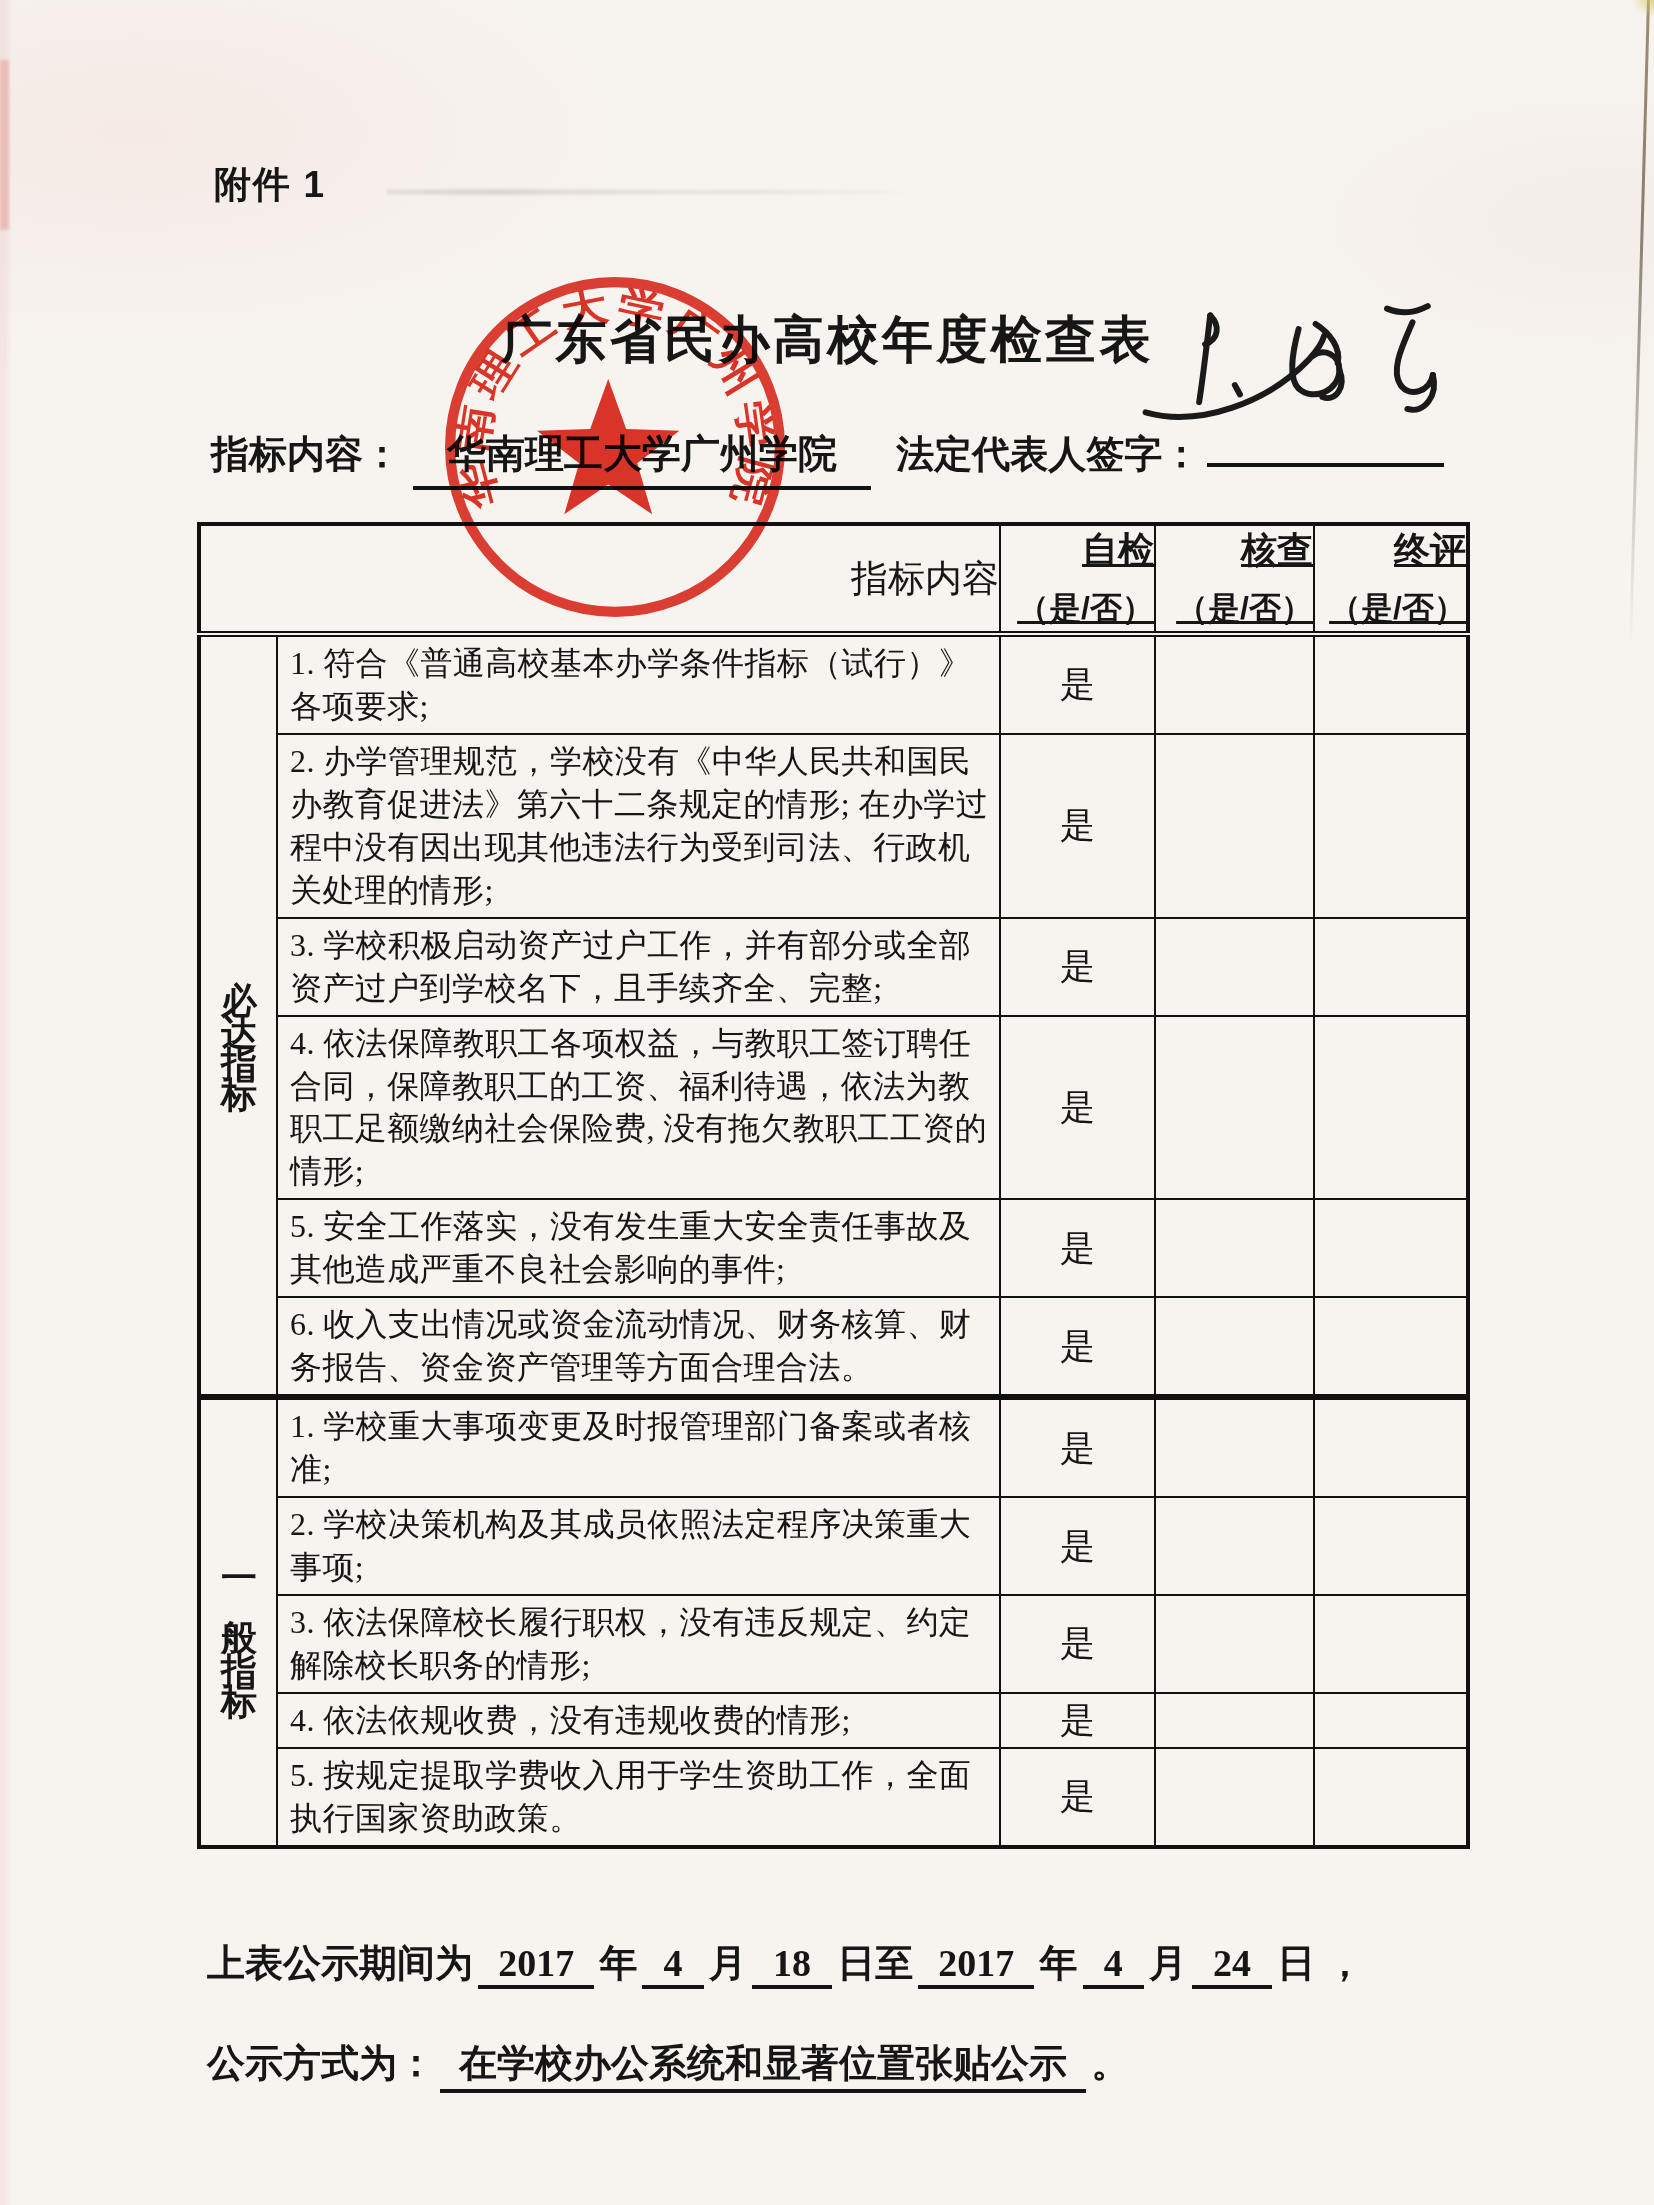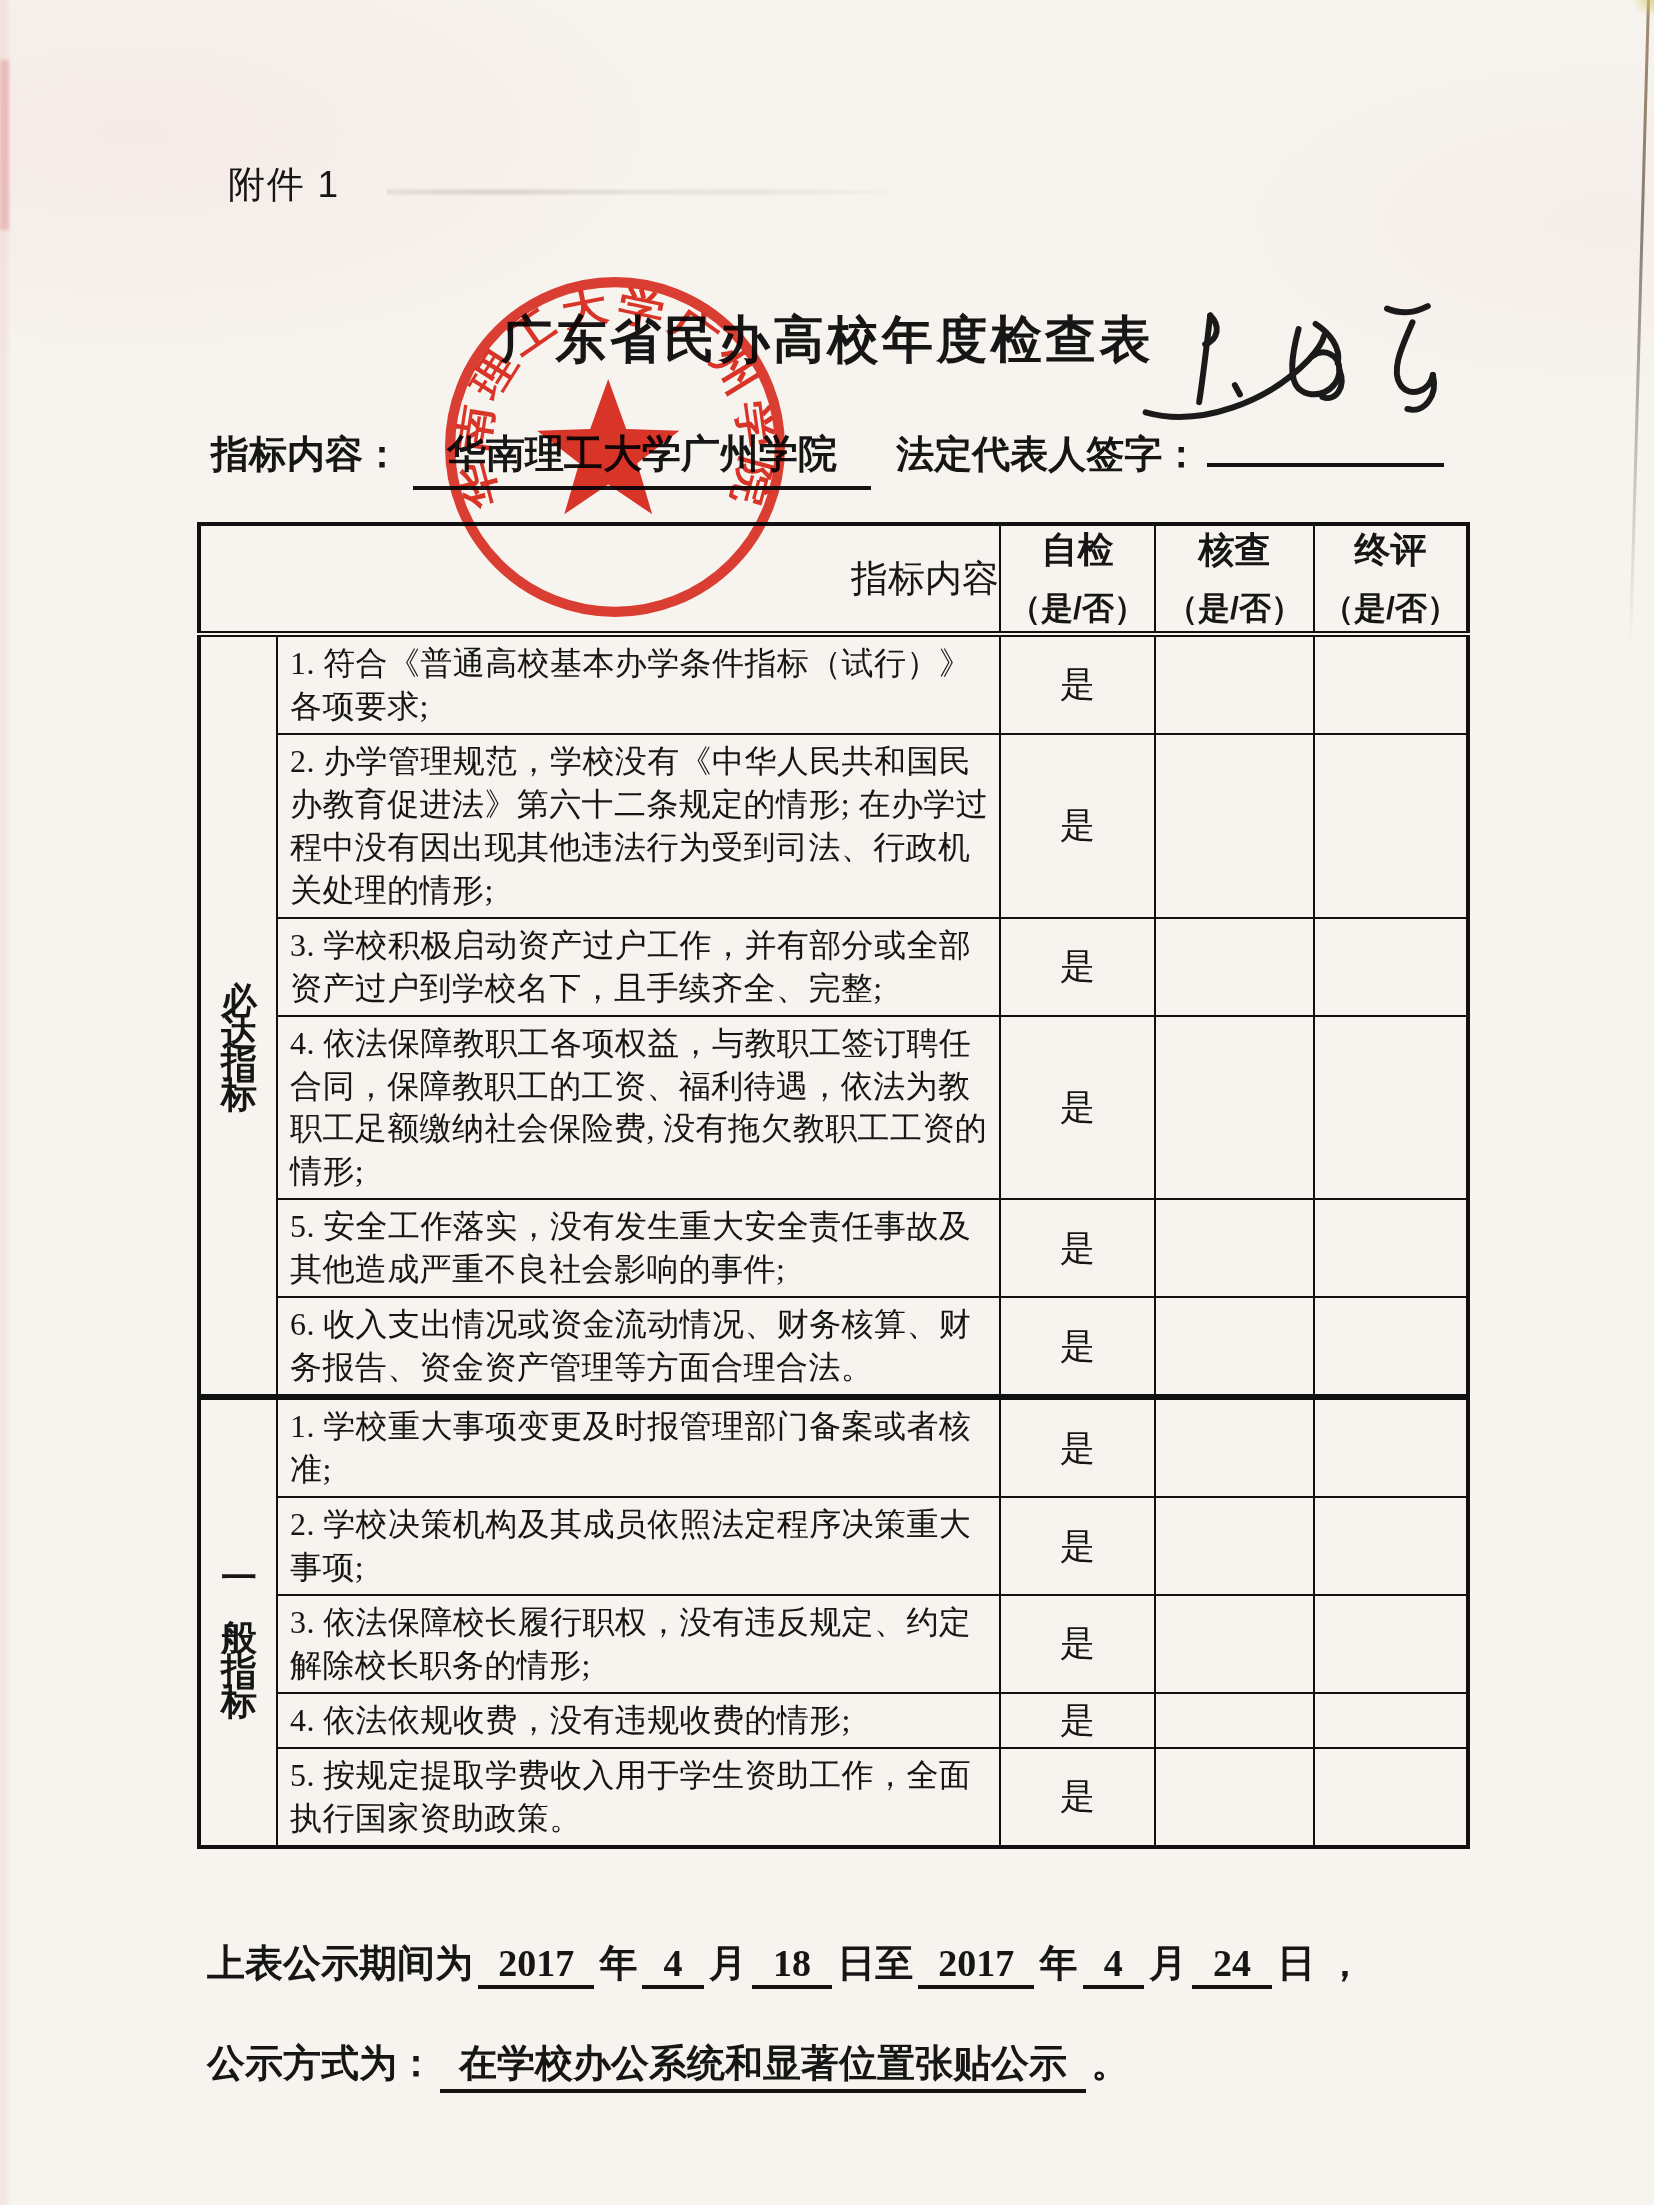--- a/index.html
+++ b/index.html
@@ -19,21 +19,21 @@
     background:linear-gradient(180deg,#8a7450 0%, #6e6152 35%, rgba(110,97,82,0) 100%);
     transform:rotate(1.6deg);transform-origin:top right;opacity:.8;}
   .corner-smudge{position:absolute;top:0;right:0;width:60px;height:51px;
     background:radial-gradient(34px 25.5px at 100% 0%, rgba(214,198,106,.75), rgba(214,198,106,0) 70%);}
   .pencil-streak{position:absolute;left:387px;top:186px;width:545px;height:12px;
     background:radial-gradient(50% 50% at 20% 50%, rgba(110,100,90,.22), rgba(110,100,90,0) 80%),
                radial-gradient(40% 50% at 65% 50%, rgba(110,100,90,.12), rgba(110,100,90,0) 80%);}
   .left-pink{position:absolute;left:0;top:60px;width:8.5px;height:170px;background:rgba(221,120,120,.35);filter:blur(1.7px);}
 
   
-  .attachment{position:absolute;left:228px;top:160px;font-size:37px;font-weight:normal;letter-spacing:1.7px;}
+  .attachment{position:absolute;left:214px;top:160px;font-size:37px;font-weight:bold;letter-spacing:1.7px;}
   .doc-title{position:absolute;left:0;top:274px;width:1655px;text-align:center;
     font-size:51px;font-weight:bold;letter-spacing:3.4px;margin-top:32px;}
 
   
   .seal-row{position:absolute;left:211px;top:419px;width:1277px;white-space:nowrap;font-weight:bold;}
   .seal-label{font-size:38px;}
   .school-name{display:inline-block;min-width:451px;text-align:center;font-size:39px;
     border-bottom:4.3px solid #141414;padding:0 3.4px 5.1px 3.4px;margin-left:12px;}
   .rep-label{font-size:38px;margin-left:25.5px;}
   .sig-underline{display:inline-block;width:237px;border-bottom:4.3px solid #141414;height:44px;margin-left:6.8px;}
@@ -42,21 +42,21 @@
   
   .stamp{position:absolute;left:428px;top:260px;mix-blend-mode:multiply;opacity:.92;}
 
   
   table.checklist{position:absolute;left:197px;top:522px;width:1270px;
     border-collapse:collapse;table-layout:fixed;
     font-family:"Liberation Serif",serif;}
   table.checklist td{border:2.6px solid #111;padding:0;}
   table.checklist{border:4.3px solid #111;}
   td.hdr-content{text-align:right;font-size:37px;font-weight:normal;font-family:"Liberation Sans",sans-serif;}
-  td.hdr-col{text-align:center;font-family:"Liberation Sans",sans-serif;}
+  td.hdr-col{text-align:right;font-family:"Liberation Sans",sans-serif;text-decoration:underline;}
   td.hdr-col .h1{font-size:36px;font-weight:bold;margin-bottom:12px;}
   td.hdr-col .h2{font-size:32px;font-weight:bold;}
   tr.header-row td{border-bottom:6.8px double #111;}
   td.sec{vertical-align:middle;text-align:center;}
   td.sec .vlabel{writing-mode:vertical-rl;text-orientation:upright;margin:0 auto;
     font-size:36px;font-weight:bold;letter-spacing:32px;font-family:"Liberation Sans",sans-serif;}
   td.txt{vertical-align:middle;border-radius:10px;}
   td.txt .t{font-size:32px;line-height:1.34;padding:5.1px 8.5px 5.1px 12px;letter-spacing:0.4px;}
   td.yn{text-align:center;vertical-align:middle;font-size:35px;}
   tr.sec2-first td{border-top:6px solid #111;}

